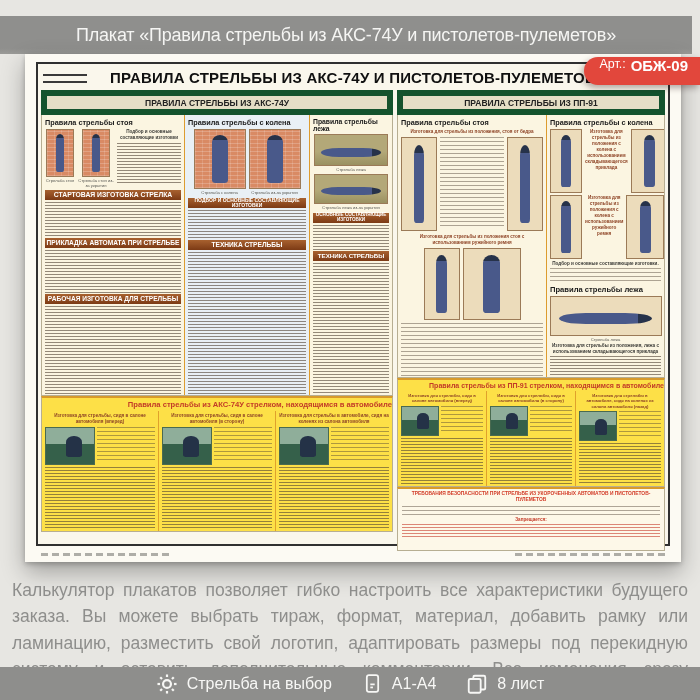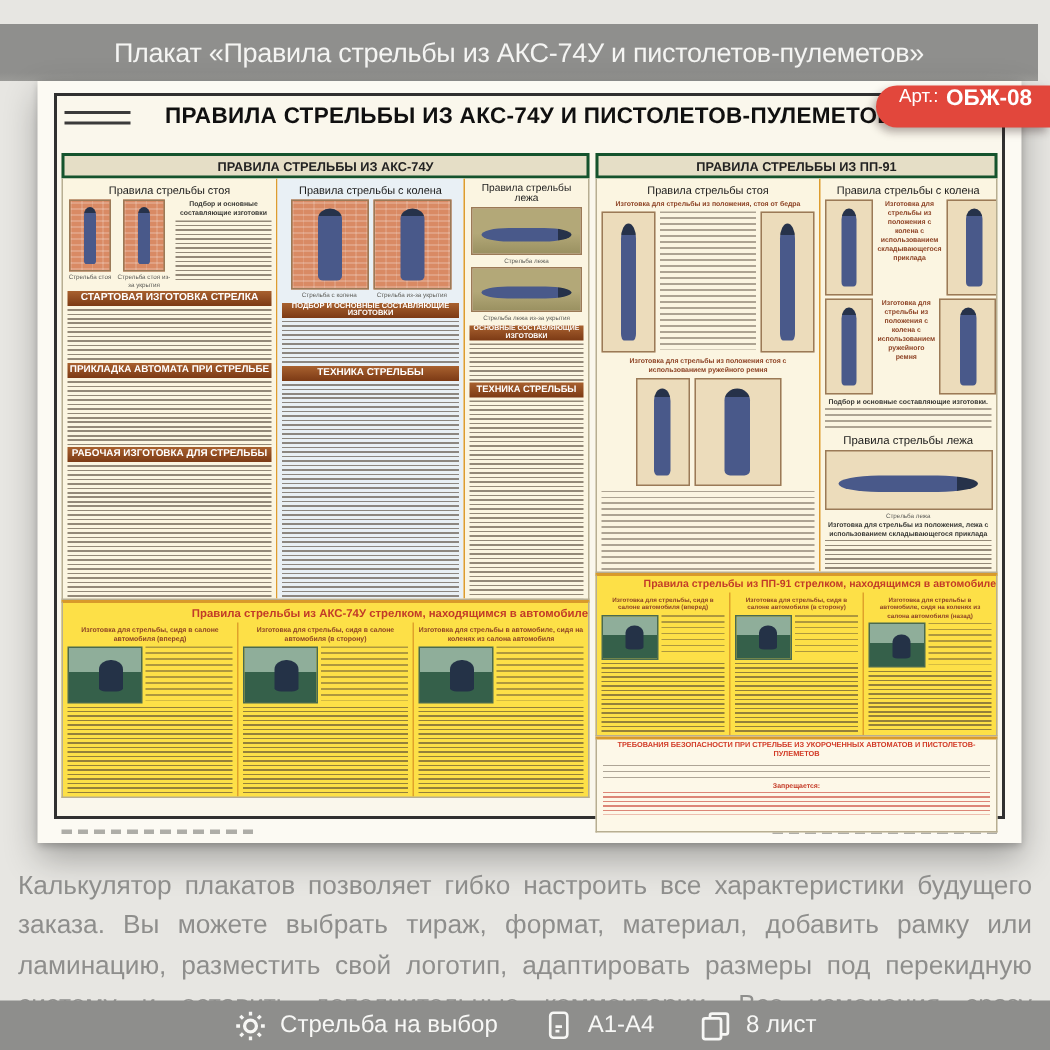--- a/index.html
+++ b/index.html
@@ -12,28 +12,28 @@
 
   
   .poster{position:absolute;left:25px;top:54px;width:656px;height:508px;background:#fcfaf3;box-shadow:0 10px 22px rgba(0,0,0,.30),0 2px 5px rgba(0,0,0,.22);}
   .frame{position:absolute;left:11px;top:8px;right:11px;bottom:16px;border:2px solid #303030;background:#faf7ec;}
   .tdecor{position:absolute;left:5px;top:10px;width:44px;height:5px;border-top:2px solid #3a3a3a;border-bottom:2px solid #3a3a3a;}
   .ptitle{height:26px;display:flex;align-items:center;justify-content:center;font-weight:700;font-size:15px;color:#101010;letter-spacing:.2px;}
   .halves{position:absolute;left:3px;right:3px;top:26px;bottom:12px;display:flex;gap:4px;}
   .half{display:flex;flex-direction:column;min-width:0;}
   .half.l{flex:0 0 352px;}
   .half.r{flex:1;}
-  .band{height:13px;flex:0 0 13px;background:#e5dec6;border:2px solid #14532d;display:flex;align-items:center;justify-content:center;font-weight:700;font-size:8.5px;color:#222;margin-top:12px;}
+  .band{height:13px;flex:0 0 13px;background:#e5dec6;border:6px solid #14532d;display:flex;align-items:center;justify-content:center;font-weight:700;font-size:8.5px;color:#222;}
 
   .cols{display:flex;border:1px solid #b7ae92;border-top:none;background:#fbf5e1;overflow:hidden;}
   .half.l .cols{flex:0 0 280px;}
   .half.r .cols{flex:0 0 262px;}
   .vdiv{width:1px;background:#dd9c2e;flex:0 0 1px;}
   .col{display:flex;flex-direction:column;overflow:hidden;padding:0 3px;}
-  .colhead{font-weight:400;font-size:7.3px;color:#1a1a1a;text-align:center;padding:3px 0 2px;}
+  .colhead{font-weight:700;font-size:7.3px;color:#1a1a1a;padding:3px 0 2px;}
   .cap{font-size:4.2px;color:#5a5a55;text-align:center;line-height:1.2;}
   .sub{font-weight:700;font-size:4.6px;color:#8e4426;text-align:center;line-height:1.3;}
   .sub.dark{color:#3a3a36;}
   .banner{background:linear-gradient(180deg,#a8612f,#7c3a15);color:#fff;font-weight:700;text-align:center;display:flex;align-items:center;justify-content:center;flex:0 0 auto;line-height:1;}
   .mtx{background:repeating-linear-gradient(180deg, rgba(78,64,50,.60) 0 1px, transparent 1px 3px);}
   .mtx.sp{background:repeating-linear-gradient(180deg, rgba(78,64,50,.45) 0 1px, transparent 1px 4px);}
   .mtx.red{background:repeating-linear-gradient(180deg, rgba(198,58,42,.60) 0 1px, transparent 1px 3px);}
 
   .photo{position:relative;overflow:hidden;border:1px solid #9b7a57;flex:0 0 auto;}
   .photo.brick{background:repeating-linear-gradient(0deg, rgba(255,255,255,.20) 0 1px, transparent 1px 4px),repeating-linear-gradient(90deg, rgba(255,255,255,.14) 0 1px, transparent 1px 7px),#d98a64;}
@@ -275,21 +275,21 @@
             <div class="safforbid">Запрещается:</div>
             <div class="mtx red" style="height:15px;"></div>
           </div>
         </div>
       </div>
     </div>
   </div>
 
   <div class="badge">
     <span class="pre">Арт.:</span>
-    <span class="code">ОБЖ-08</span>
+    <span class="code">ОБЖ-09</span>
   </div>
 
   <p class="desc">Калькулятор плакатов позволяет гибко настроить все характеристики будущего заказа. Вы можете выбрать тираж, формат, материал, добавить рамку или ламинацию, разместить свой логотип, адаптировать размеры под перекидную систему и оставить дополнительные комментарии. Все изменения сразу отражаются в итоговой стоимости, что делает процесс заказа быстрым и прозрачным</p>
 
   <div class="bottombar">
     <div class="fitem">
       <span>
         <svg width="22" height="22" viewBox="0 0 24 24" fill="none" stroke="#f7f7f5" stroke-width="2.4">
           <circle cx="12" cy="12" r="4.3"></circle>
           <line x1="19.6" y1="12" x2="22.4" y2="12"></line>

